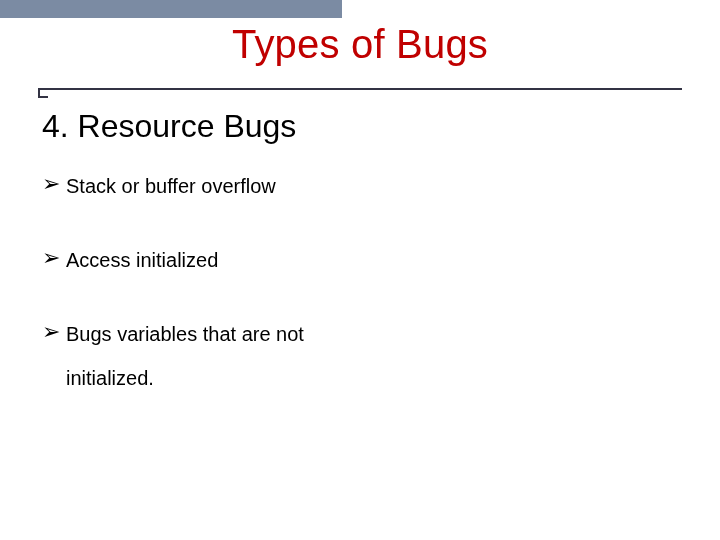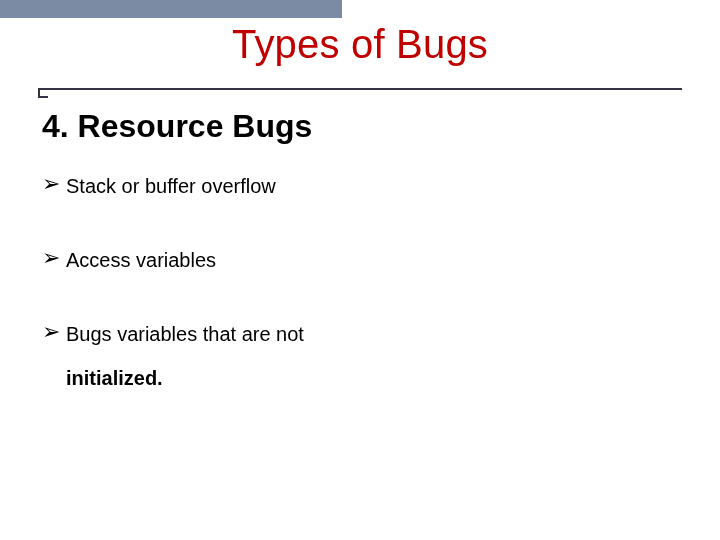--- a/index.html
+++ b/index.html
@@ -51,21 +51,21 @@
     height: 8px;
     border-left: 2px solid #333344;
     border-bottom: 2px solid #333344;
   }
   .corner.c1 { top: 88px; }
   .subheading {
     position: absolute;
     top: 108px;
     left: 42px;
     color: #000000;
-    font-weight: bold;
+    font-weight: normal;
     font-size: 32px;
   }
   .bullets {
     position: absolute;
     top: 164px;
     left: 42px;
     right: 30px;
   }
   .bullet-row {
     display: flex;
@@ -83,21 +83,20 @@
   .bullet-text {
     flex: 1 1 auto;
     color: #000000;
     font-size: 20px;
     line-height: 44px;
   }
   .bullet-text .line2 {
     display: block;
     text-align: right;
     text-align-last: left;
-    font-weight: bold;
   }
 </style>
 </head>
 <body>
 
 <div class="slide">
   <div class="top-bar"></div>
 
   <div class="title">Types of Bugs</div>
 
@@ -108,21 +107,21 @@
 
   <div class="bullets">
 
     <div class="bullet-row">
       <div class="bullet-icon">➢</div>
       <div class="bullet-text">Stack or buffer overflow</div>
     </div>
 
     <div class="bullet-row">
       <div class="bullet-icon">➢</div>
-      <div class="bullet-text">Access variables</div>
+      <div class="bullet-text">Access initialized</div>
     </div>
 
     <div class="bullet-row">
       <div class="bullet-icon">➢</div>
       <div class="bullet-text">
         <span class="justify" style="display:block;">Bugs variables that are not</span>
         <span class="line2">initialized.</span>
       </div>
     </div>
 

